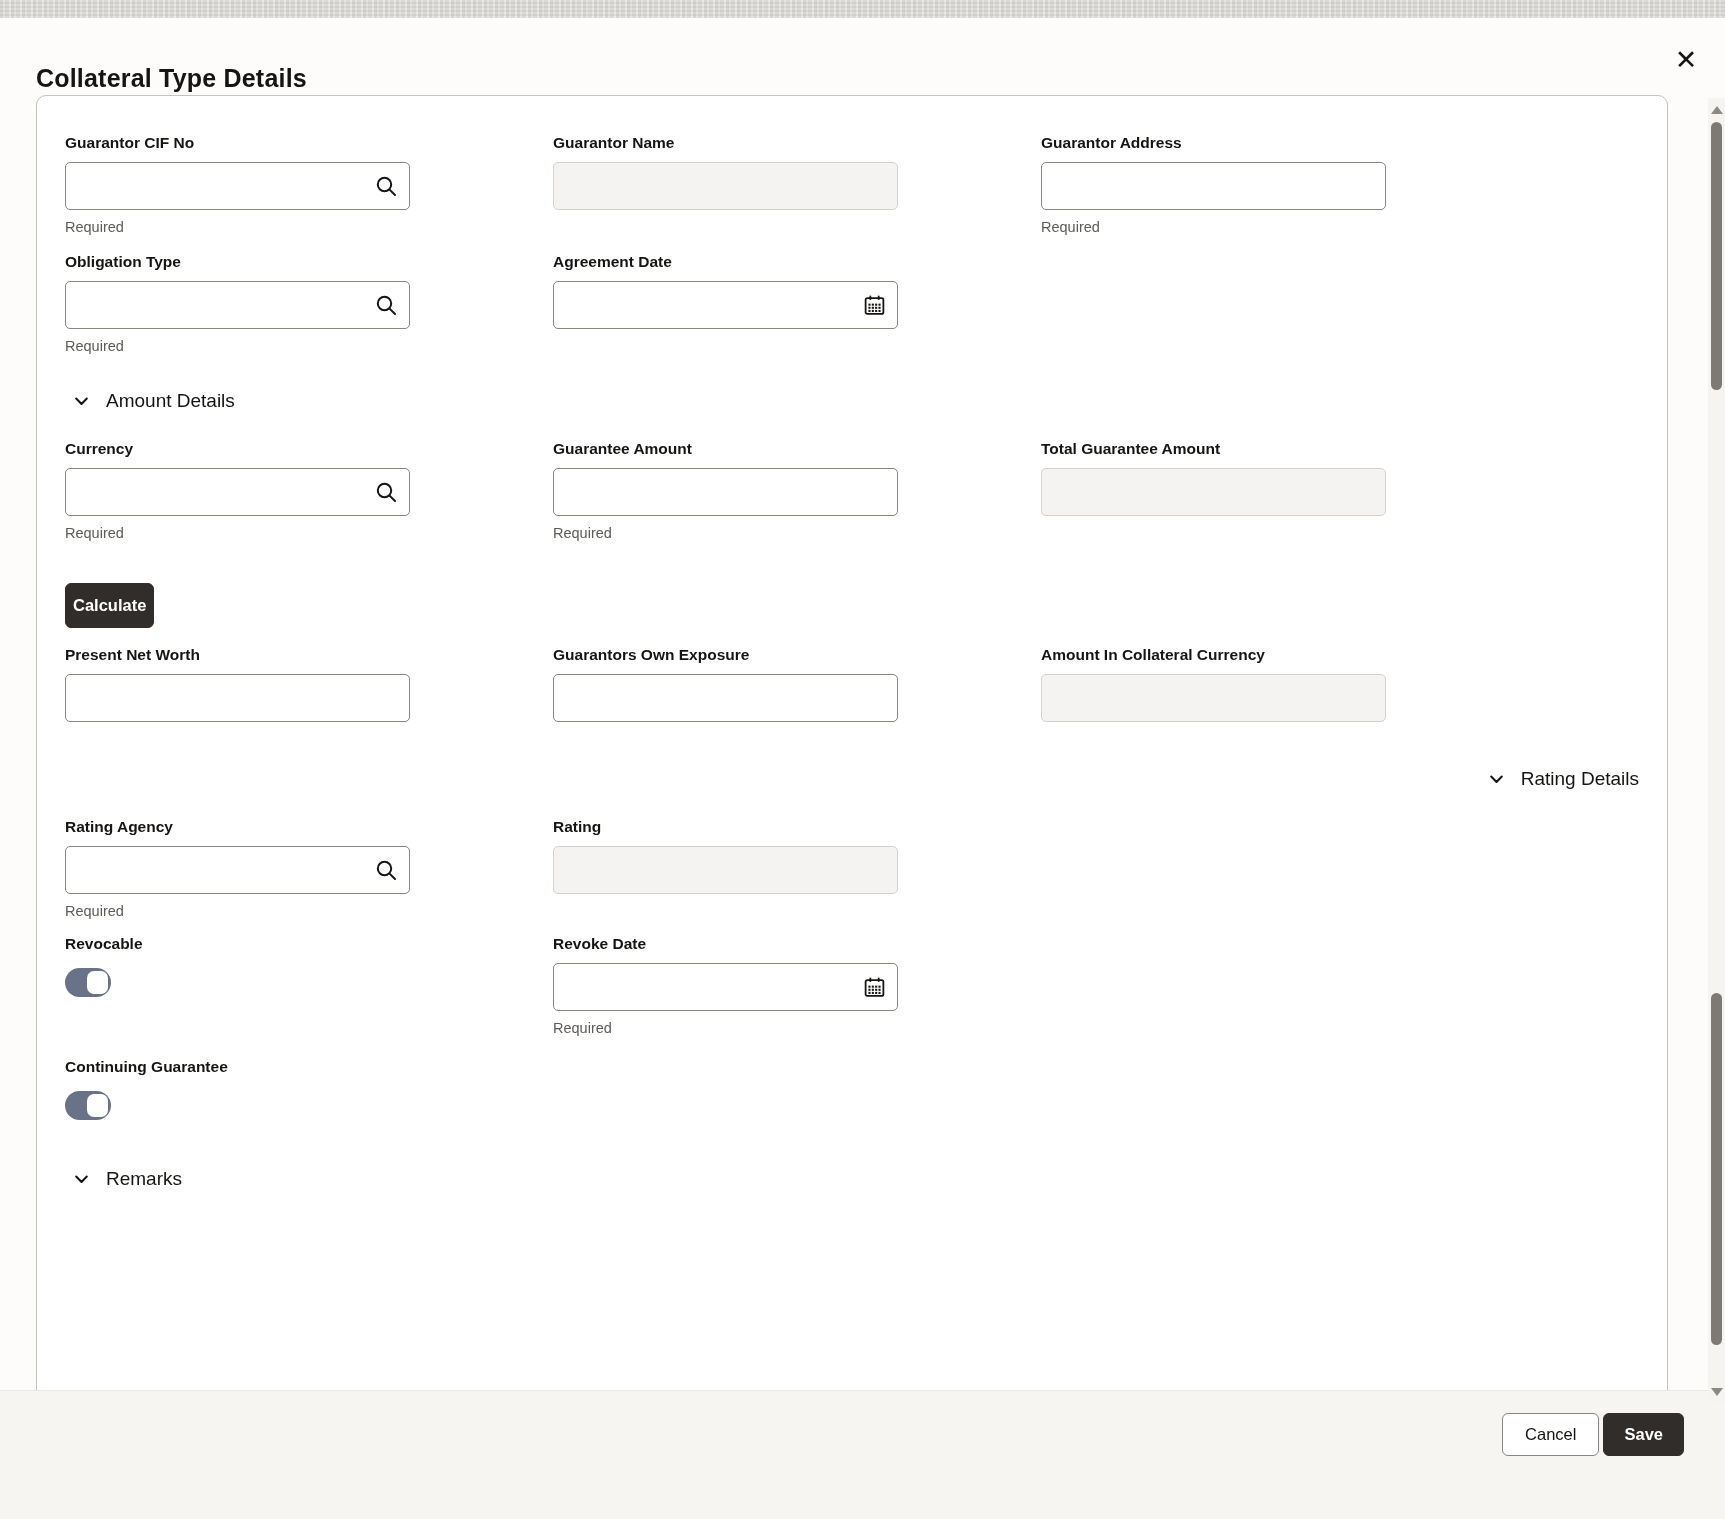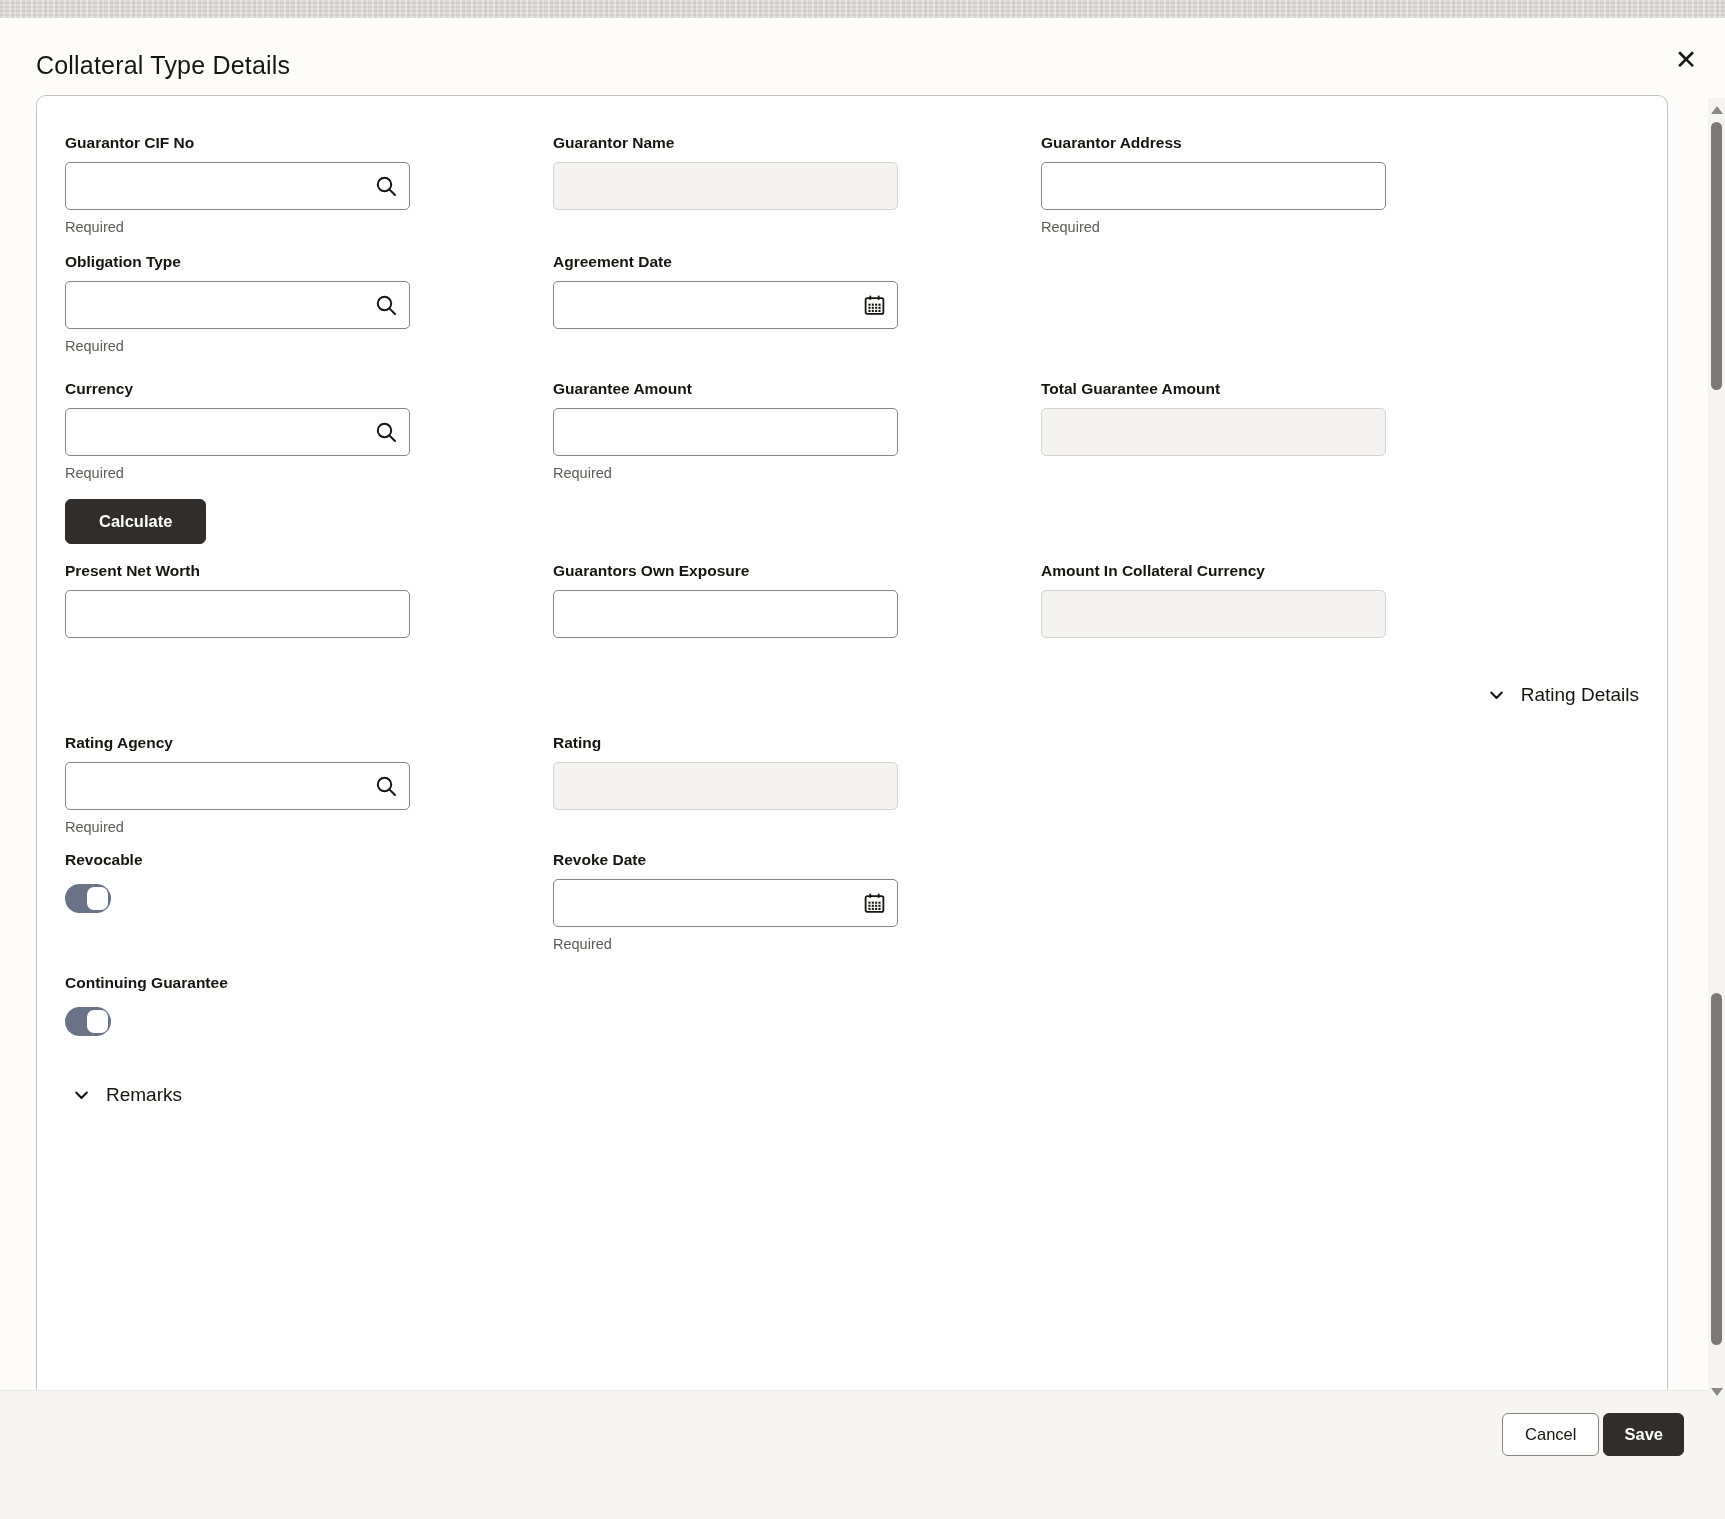--- a/index.html
+++ b/index.html
@@ -13,22 +13,22 @@
   
   .top-band {
     position:absolute; top:0; left:0; right:0; height:18px;
     background:
       repeating-linear-gradient(90deg,#d8d6d3 0 3px,#e7e5e2 3px 5px,#dcdad7 5px 9px,#eceae7 9px 11px),
       repeating-linear-gradient(0deg,rgba(255,255,255,.35) 0 2px,rgba(0,0,0,.05) 2px 4px);
     background-blend-mode:multiply;
   }
   .dialog-header { position:absolute; top:18px; left:0; right:0; height:77px; }
   .dialog-title {
-    position:absolute; left:36px; top:33px;
-    font-size:25px; font-weight:400; letter-spacing:.2px; color:#161513;
+    position:absolute; left:36px; top:46px;
+    font-size:25px; font-weight:700; letter-spacing:.2px; color:#161513;
   }
   .close-btn {
     position:absolute; right:21px; top:24px; width:36px; height:36px;
     display:flex; align-items:center; justify-content:center;
     font-size:27px; line-height:1; color:#161513; cursor:pointer; background:none; border:none;
   }
   
   .panel {
     position:absolute; left:36px; top:95px; width:1632px; height:1310px;
     background:#ffffff; border:1px solid #c6c3be; border-radius:10px;
@@ -57,21 +57,21 @@
     width:26px; height:26px; display:flex; align-items:center; justify-content:center; cursor:pointer;
   }
   .hint {
     font-size:14.5px; color:#5f5b57; text-align:left; width:345px; margin-top:9px; min-height:18px;
   }
   .btn-dark {
     display:inline-block; background:#312d2a; color:#ffffff; border:1px solid #312d2a;
     border-radius:6px; font-size:16.5px; font-weight:700; cursor:pointer;
     font-family:"Liberation Sans", sans-serif;
   }
-  .calculate-btn { margin:16px 0 0 0; padding:12px 33px; }
+  .calculate-btn { margin:40px 0 0 0; padding:12px 7px; }
   .toggle {
     position:relative; width:46px; height:29px; border-radius:15px;
     background:#697287; margin-top:15px; cursor:pointer;
   }
   .toggle .knob {
     position:absolute; top:3px; right:3px; width:21px; height:23px;
     background:#ffffff; border-radius:7px;
   }
   
   .footer {
@@ -180,20 +180,28 @@
             </g>
           </svg>
         </span>
       </div>
       <div class="hint"></div>
     </div>
     <div></div>
   </div>
 
   
+  <div class="section-heading" style="margin-top:30px;">
+    <span class="chev">
+      <svg width="17" height="17" viewBox="0 0 16 16">
+          <path d="M3 5.2 L8 10.4 L13 5.2" stroke="#161513" stroke-width="1.9" fill="none" stroke-linecap="round" stroke-linejoin="round"></path>
+        </svg>
+    </span>
+    <span>Amount Details</span>
+  </div>
 
   <div class="fields-row">
     <div>
       <div class="field-label">Currency</div>
       <div class="control">
         <input type="text" value="" style="">
         <span class="trail-icon">
           <svg width="24" height="24" viewBox="0 0 24 24">
               <circle cx="10.5" cy="10.5" r="6.7" stroke="#161513" stroke-width="2" fill="none"></circle>
               <line x1="15.6" y1="15.6" x2="21" y2="21" stroke="#161513" stroke-width="2" stroke-linecap="round"></line>

